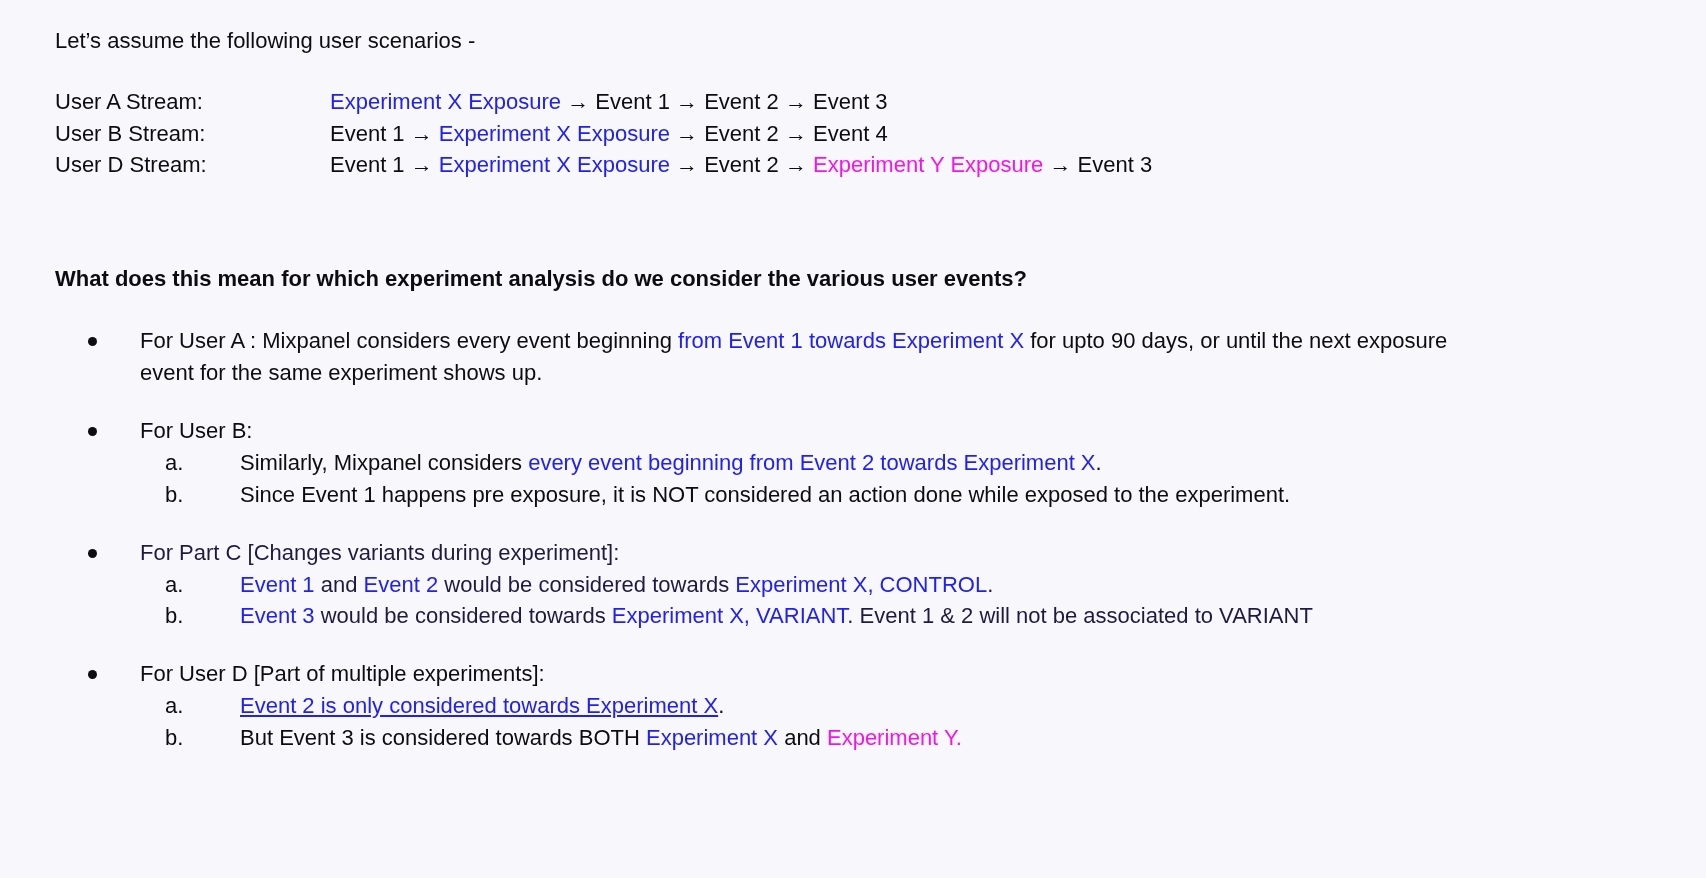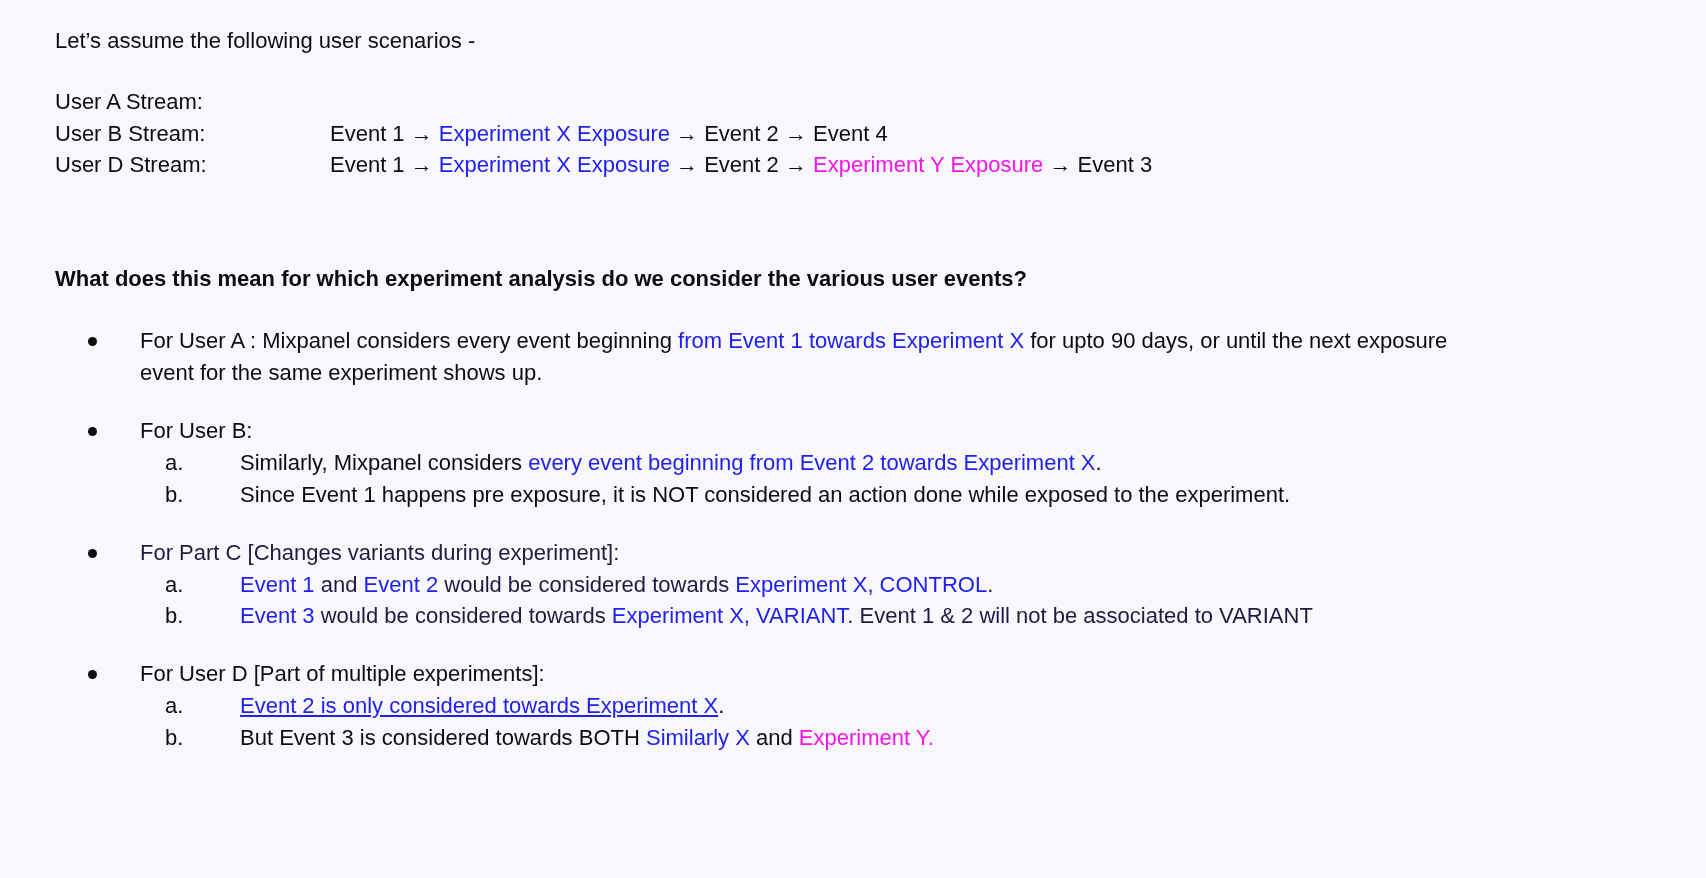--- a/index.html
+++ b/index.html
@@ -83,21 +83,21 @@
     white-space: pre-wrap;
   }
 </style>
 </head>
 <body>
 
 <div class="doc">
   <div class="intro">Let’s assume the following user scenarios -</div>
 
   <div class="streams" id="streams">
-      <div class="stream-row"><div class="stream-label">User A Stream:</div></div>
+      <div class="stream-row"><div class="stream-label">User A Stream:</div><div class="stream-content"><span style="color: rgb(32, 33, 238);">Experiment X Exposure</span><span style="color: rgb(13, 13, 15);"> → Event 1 → Event 2 → Event 3</span></div></div>
       <div class="stream-row"><div class="stream-label">User B Stream:</div><div class="stream-content"><span style="color: rgb(13, 13, 15);">Event 1 → </span><span style="color: rgb(32, 33, 238);">Experiment X Exposure</span><span style="color: rgb(13, 13, 15);"> → Event 2 → Event 4</span></div></div>
       <div class="stream-row"><div class="stream-label">User D Stream:</div><div class="stream-content"><span style="color: rgb(13, 13, 15);">Event 1 → </span><span style="color: rgb(32, 33, 238);">Experiment X Exposure</span><span style="color: rgb(13, 13, 15);"> → Event 2 → </span><span style="color: rgb(244, 20, 234);">Experiment Y Exposure</span><span style="color: rgb(13, 13, 15);"> → Event 3</span></div></div>
     </div>
 
   <div class="question">What does this mean for which experiment analysis do we consider the various user events?</div>
 
   <div class="blist" id="bullets">
       <div class="bullet-group">
         <div class="lead-row">
           <div class="marker-col">
@@ -144,17 +144,17 @@
             <span class="dot"></span>
           </div>
           <div class="lead"><span style="color: rgb(13, 13, 15);">For User D [Part of multiple experiments]:</span></div>
         </div>
         <div class="sub-row">
           <div class="sub-marker-col">a.</div>
           <div class="sub-text"><span style="color: rgb(32, 33, 238); text-decoration: underline;">Event 2 is only considered towards Experiment X</span><span style="color: rgb(13, 13, 15);">.</span></div>
         </div>
         <div class="sub-row">
           <div class="sub-marker-col">b.</div>
-          <div class="sub-text"><span style="color: rgb(13, 13, 15);">But Event 3 is considered towards BOTH </span><span style="color: rgb(32, 33, 238);">Similarly X</span><span style="color: rgb(13, 13, 15);"> and </span><span style="color: rgb(244, 20, 234);">Experiment Y.</span></div>
+          <div class="sub-text"><span style="color: rgb(13, 13, 15);">But Event 3 is considered towards BOTH </span><span style="color: rgb(32, 33, 238);">Experiment X</span><span style="color: rgb(13, 13, 15);"> and </span><span style="color: rgb(244, 20, 234);">Experiment Y.</span></div>
         </div>
       </div>
     </div>
 </div>
 
 </body></html>

